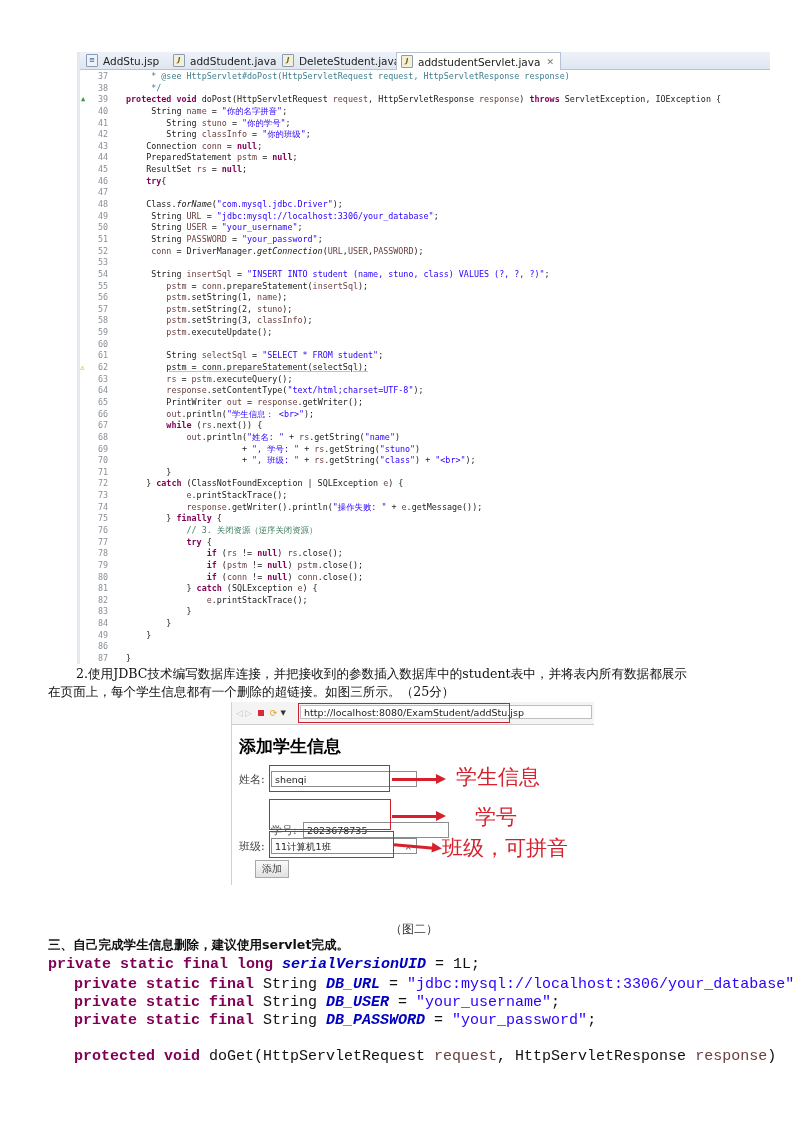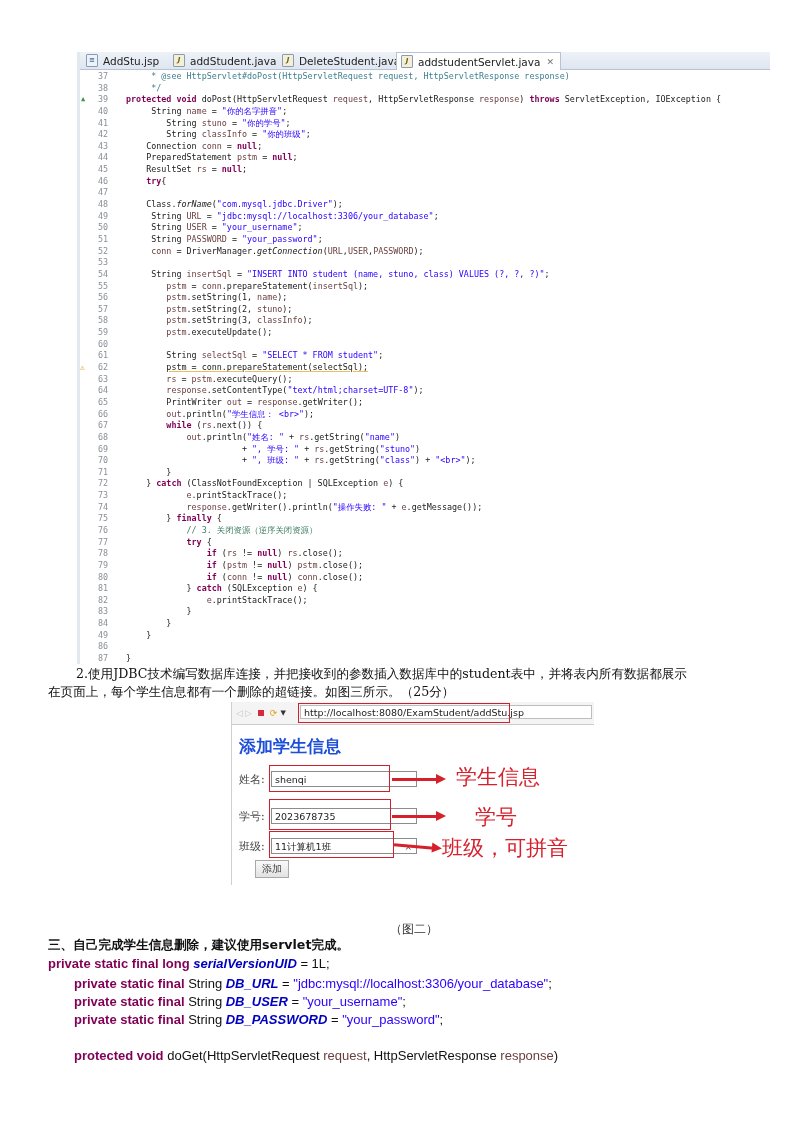--- a/index.html
+++ b/index.html
@@ -34,34 +34,34 @@
 
   
   .fig { position:absolute; left:231px; top:702px; width:362px; height:183px; background:#fff; border-left:1px solid #d0d0d0; }
   .navbar { position:absolute; left:0; top:0; width:362px; height:22px; background:#f4f4f4; border-bottom:1px solid #ccc; display:flex; align-items:center; }
   .nav-btn { font-family:"DejaVu Sans", sans-serif; font-size:9px; color:#c8c8c8; margin-left:4px; }
   .nav-stop { width:6px; height:6px; background:#d62b3a; margin-left:6px; }
   .nav-home { font-size:9px; color:#e0a020; margin-left:6px; font-family:"DejaVu Sans", sans-serif; }
   .nav-drop { font-size:7px; color:#333; margin-left:3px; font-family:"DejaVu Sans", sans-serif; }
   .url { position:absolute; left:68px; top:3px; width:292px; height:14px; background:#fff; border:1px solid #bdbdbd; font-family:"DejaVu Sans", sans-serif; font-size:9.5px; line-height:14px; padding-left:3px; color:#222; box-sizing:border-box; }
   .redbox { position:absolute; border:1.5px solid #d02030; box-sizing:border-box; }
-  .fig-title { position:absolute; left:7px; top:33px; font-family:"DejaVu Serif", serif; font-size:17px; font-weight:bold; color:#1d4ed8; }
+  .fig-title { position:absolute; left:7px; top:33px; font-family:"DejaVu Serif", serif; font-size:17px; font-weight:bold; color:#000000; }
   .frow { position:absolute; left:7px; display:flex; align-items:center; }
   .flabel { font-family:"DejaVu Serif", serif; font-size:11px; color:#444; width:32px; }
   .finput { width:146px; height:16px; border:1px solid #8c8c8c; font-family:"DejaVu Sans", sans-serif; font-size:9.5px; line-height:16px; padding-left:3px; box-sizing:border-box; color:#222; position:relative; }
   .finput .x { position:absolute; right:4px; top:0; font-size:9px; color:#555; }
   .fbtn { position:absolute; left:7px; top:158px; width:32px; height:16px; border:1px solid #a8a8a8; background:linear-gradient(#fafafa,#e2e2e2); font-family:"DejaVu Serif", serif; font-size:10px; line-height:16px; text-align:center; color:#444;margin-left:16px; }
   .arrow { position:absolute; height:2.5px; background:#d6202c; }
   .arrow::after { content:""; position:absolute; right:-8px; top:-4.5px; border-left:10px solid #d6202c; border-top:5.5px solid transparent; border-bottom:5.5px solid transparent; }
   .anno { position:absolute; font-family:"DejaVu Sans", sans-serif; font-size:21px; color:#d6202c; white-space:nowrap; }
 
   .caption { position:absolute; left:390px; top:921px; font-family:"DejaVu Serif", serif; font-size:12px; color:#333; }
   .heading3 { position:absolute; left:48px; top:937px; font-family:"DejaVu Sans", sans-serif; font-size:12.6px; font-weight:bold; color:#111; }
 
-  .jcode { position:absolute; font-family:Liberation Sans, sans-serif; font-size:13px; color:#111; white-space:nowrap; }
+  .jcode { position:absolute; font-family:Liberation Mono, monospace; font-size:15px; color:#111; white-space:nowrap; }
   .jcode .kw2 { color:#7f0055; font-weight:bold; }
   .jcode .fld { color:#0000c0; font-weight:bold; font-style:italic; }
   .jcode .s { color:#2a00ff; }
   .jcode .v { color:#6a3e3e; }
 </style>
 </head>
 <body>
 
 <div class="editor">
   <div class="tabbar">
@@ -157,21 +157,21 @@
   <div class="fig-title">添加学生信息</div>
 
   <div class="frow" style="top:69px;">
     <span class="flabel">姓名:</span>
     <div class="finput">shenqi</div>
   </div>
   <div class="redbox" style="left:37px; top:63px; width:121px; height:27px;"></div>
   <div class="arrow" style="left:160px; top:76px; width:46px;"></div>
   <div class="anno" style="left:224px; top:61px;">学生信息</div>
 
-  <div class="frow" style="top:106px;">
+  <div class="frow" style="top:120px;margin-left:32px;">
     <span class="flabel">学号:</span>
     <div class="finput">2023678735</div>
   </div>
   <div class="redbox" style="left:37px; top:97px; width:122px; height:31px;"></div>
   <div class="arrow" style="left:160px; top:113px; width:46px;"></div>
   <div class="anno" style="left:226px; top:101px;margin-left:17px;">学号</div>
 
   <div class="frow" style="top:136px;">
     <span class="flabel">班级:</span>
     <div class="finput">

